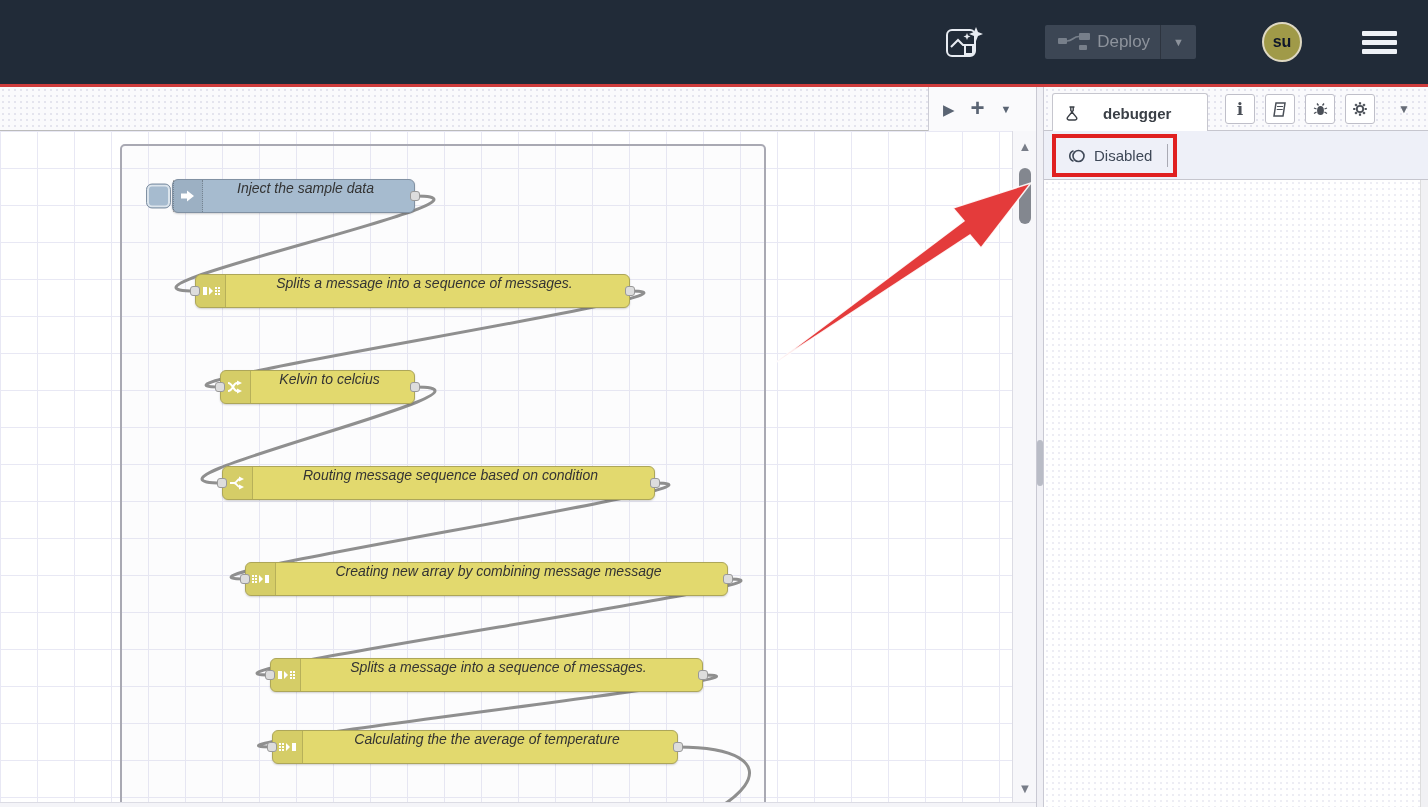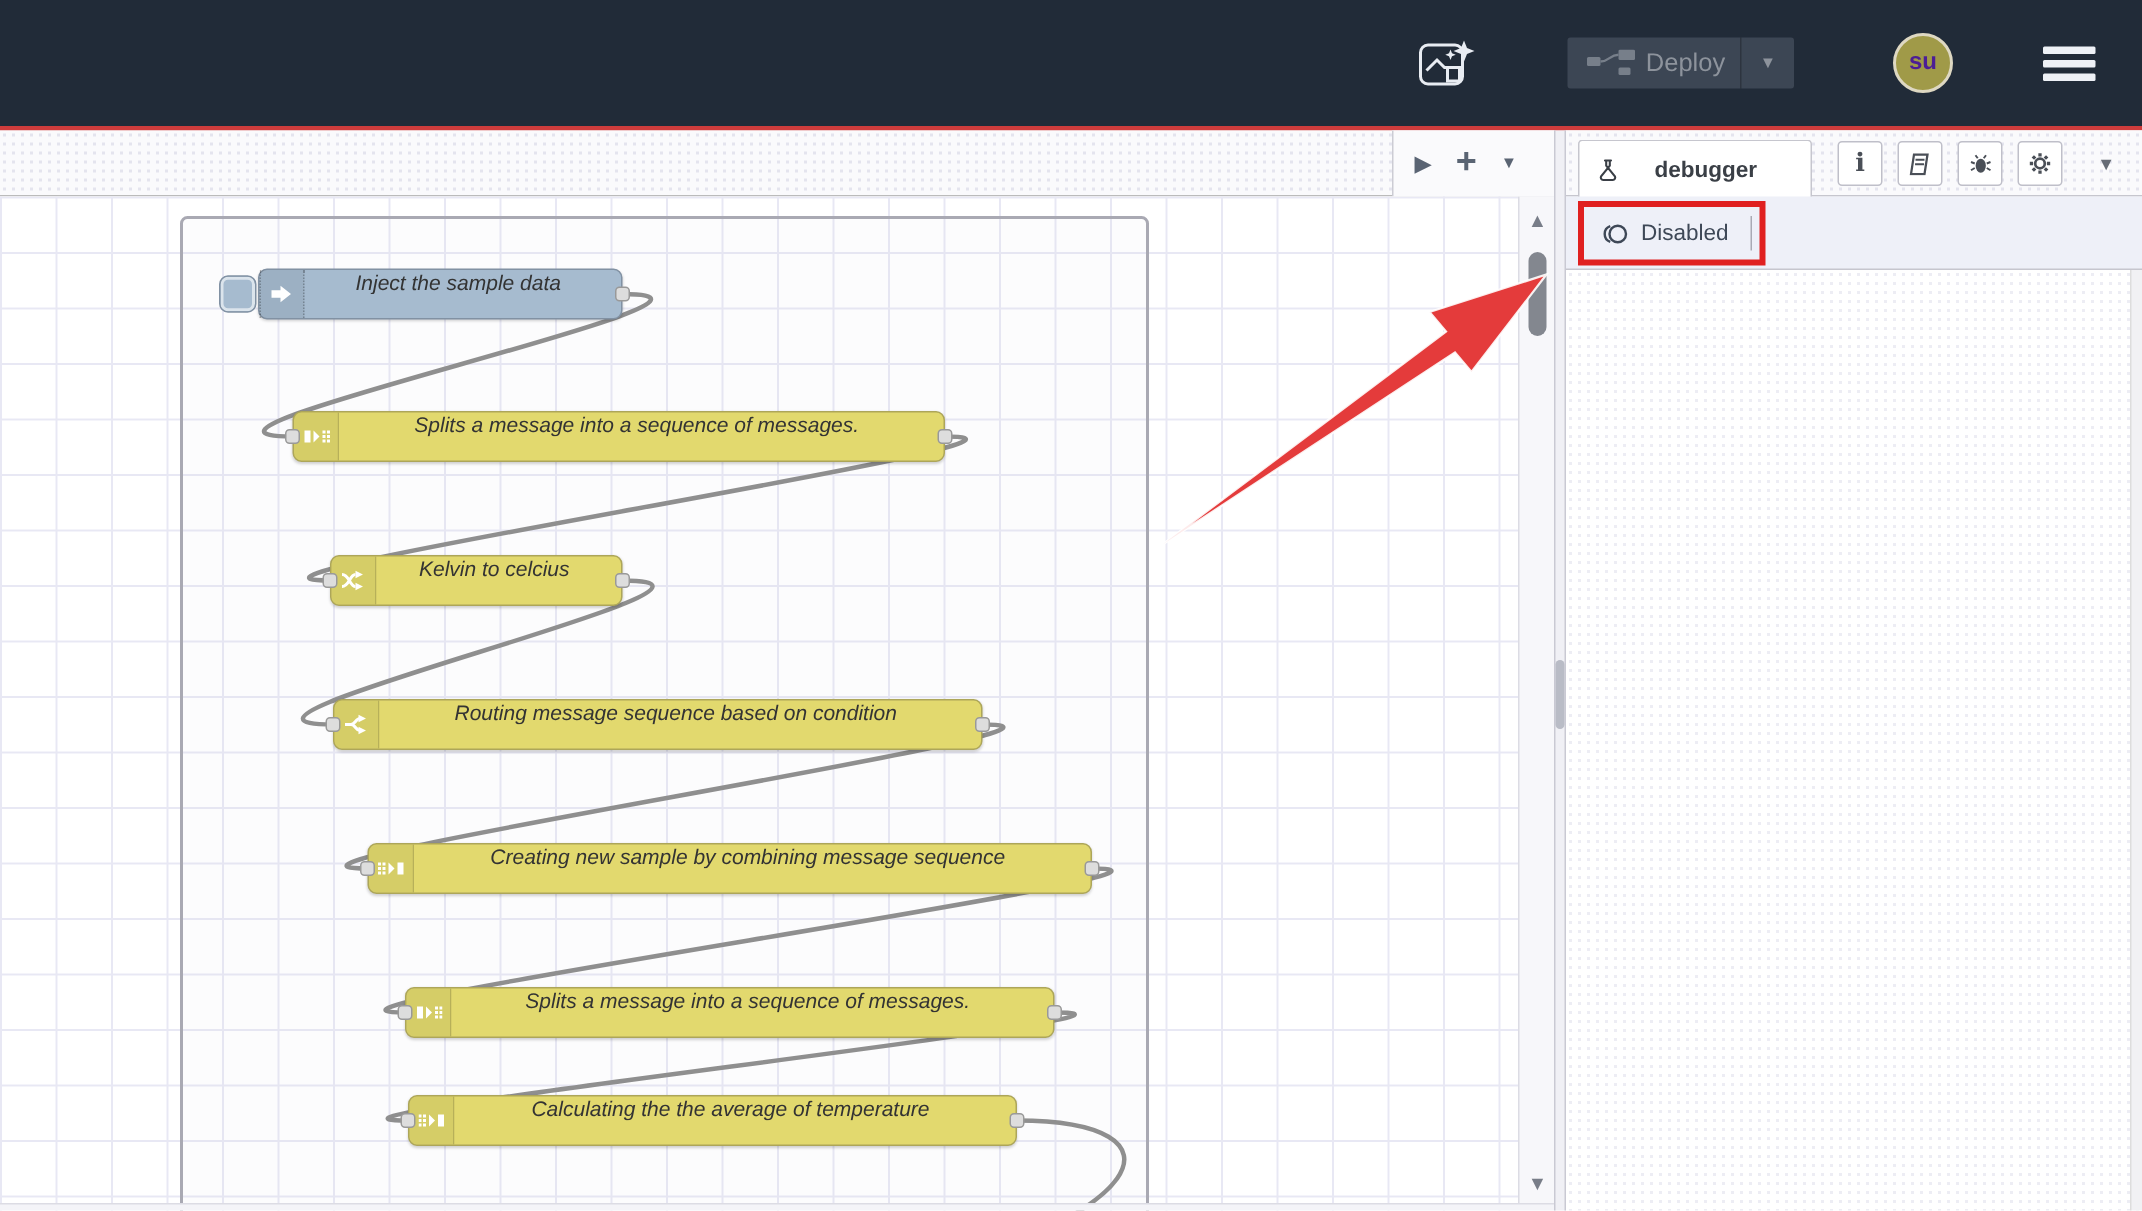--- a/index.html
+++ b/index.html
@@ -6,21 +6,21 @@
   html,body { width:1428px; height:807px; overflow:hidden; font-family:"Liberation Sans",sans-serif; background:#fff; }
 
   
   .header { position:relative; width:1428px; height:84px; background:#212b38; display:flex; align-items:center; justify-content:flex-end;gap:32px; }
   .red-line { width:1428px; height:3px; background:#cf3c3c; }
   .hdr-icon { width:40px; height:34px; margin-right:28px; }
   .deploy-btn { height:34px; background:#3c4654; border-radius:2px; display:flex; align-items:center; margin-right:34px; }
   .deploy-icon { width:34px; height:18px; margin:0 4px 0 12px; }
   .deploy-label { color:#8d939c; font-size:17px; padding:0 10px 0 2px; }
   .deploy-caret { color:#8d939c; font-size:11px; padding:0 12px; border-left:1px solid rgba(0,0,0,0.25); height:34px; display:flex; align-items:center; }
-  .avatar { width:40px; height:40px; border-radius:50%; background:#a09a48; border:2px solid #ded8c2; color:#4c1d95; font-weight:bold; font-size:16px; display:flex; align-items:center; justify-content:center; margin-right:28px; }
+  .avatar { width:40px; height:40px; border-radius:50%; background:#a09a48; border:2px solid #ded8c2; color:#0f172a; font-weight:bold; font-size:16px; display:flex; align-items:center; justify-content:center; margin-right:28px; }
   .burger { width:35px; display:flex; flex-direction:column; gap:4px; margin-right:31px; }
   .burger i { display:block; height:5px; background:#eef1f6; border-radius:1px; }
 
   
   .main { display:flex; width:1428px; height:736px; }
   .canvas-col { position:relative; width:1036px; height:736px; }
   .splitter { position:relative; width:8px; height:736px; background:#f0f0f5; border-left:1px solid #c9c9d3; border-right:1px solid #c9c9d3; }
   .splitter-handle { position:absolute; left:0px; top:353px; width:6px; height:46px; background:#b9bcc6; border-radius:3px; }
   .sidebar { position:relative; width:384px; height:736px; background:#fff; }
 
@@ -201,21 +201,21 @@
                 <rect x="3" y="4" width="2" height="2"></rect>
                 <rect x="0" y="7" width="2" height="2"></rect>
                 <rect x="3" y="7" width="2" height="2"></rect>
                 <rect x="0" y="10" width="2" height="2"></rect>
                 <rect x="3" y="10" width="2" height="2"></rect>
               </g>
             <path d="M7 4l4 4-4 4z" fill="#fff"></path>
             <rect x="13" y="4" width="4" height="8" fill="#fff"></rect>
           </svg>
         </span>
-        <span class="node-label">Creating new sample by combining message sequence</span>
+        <span class="node-label">Creating new array by combining message message</span>
         <span class="port in"></span>
         <span class="port out"></span>
       </div>
 
       <div class="node yellow" style="left:270px; top:527px; width:433px;">
         <span class="icon-box">
           <svg width="18" height="16" viewBox="0 0 18 16">
             <rect x="1" y="4" width="4" height="8" fill="#fff"></rect>
             <path d="M7 4l4 4-4 4z" fill="#fff"></path>
             <g fill="#fff">

